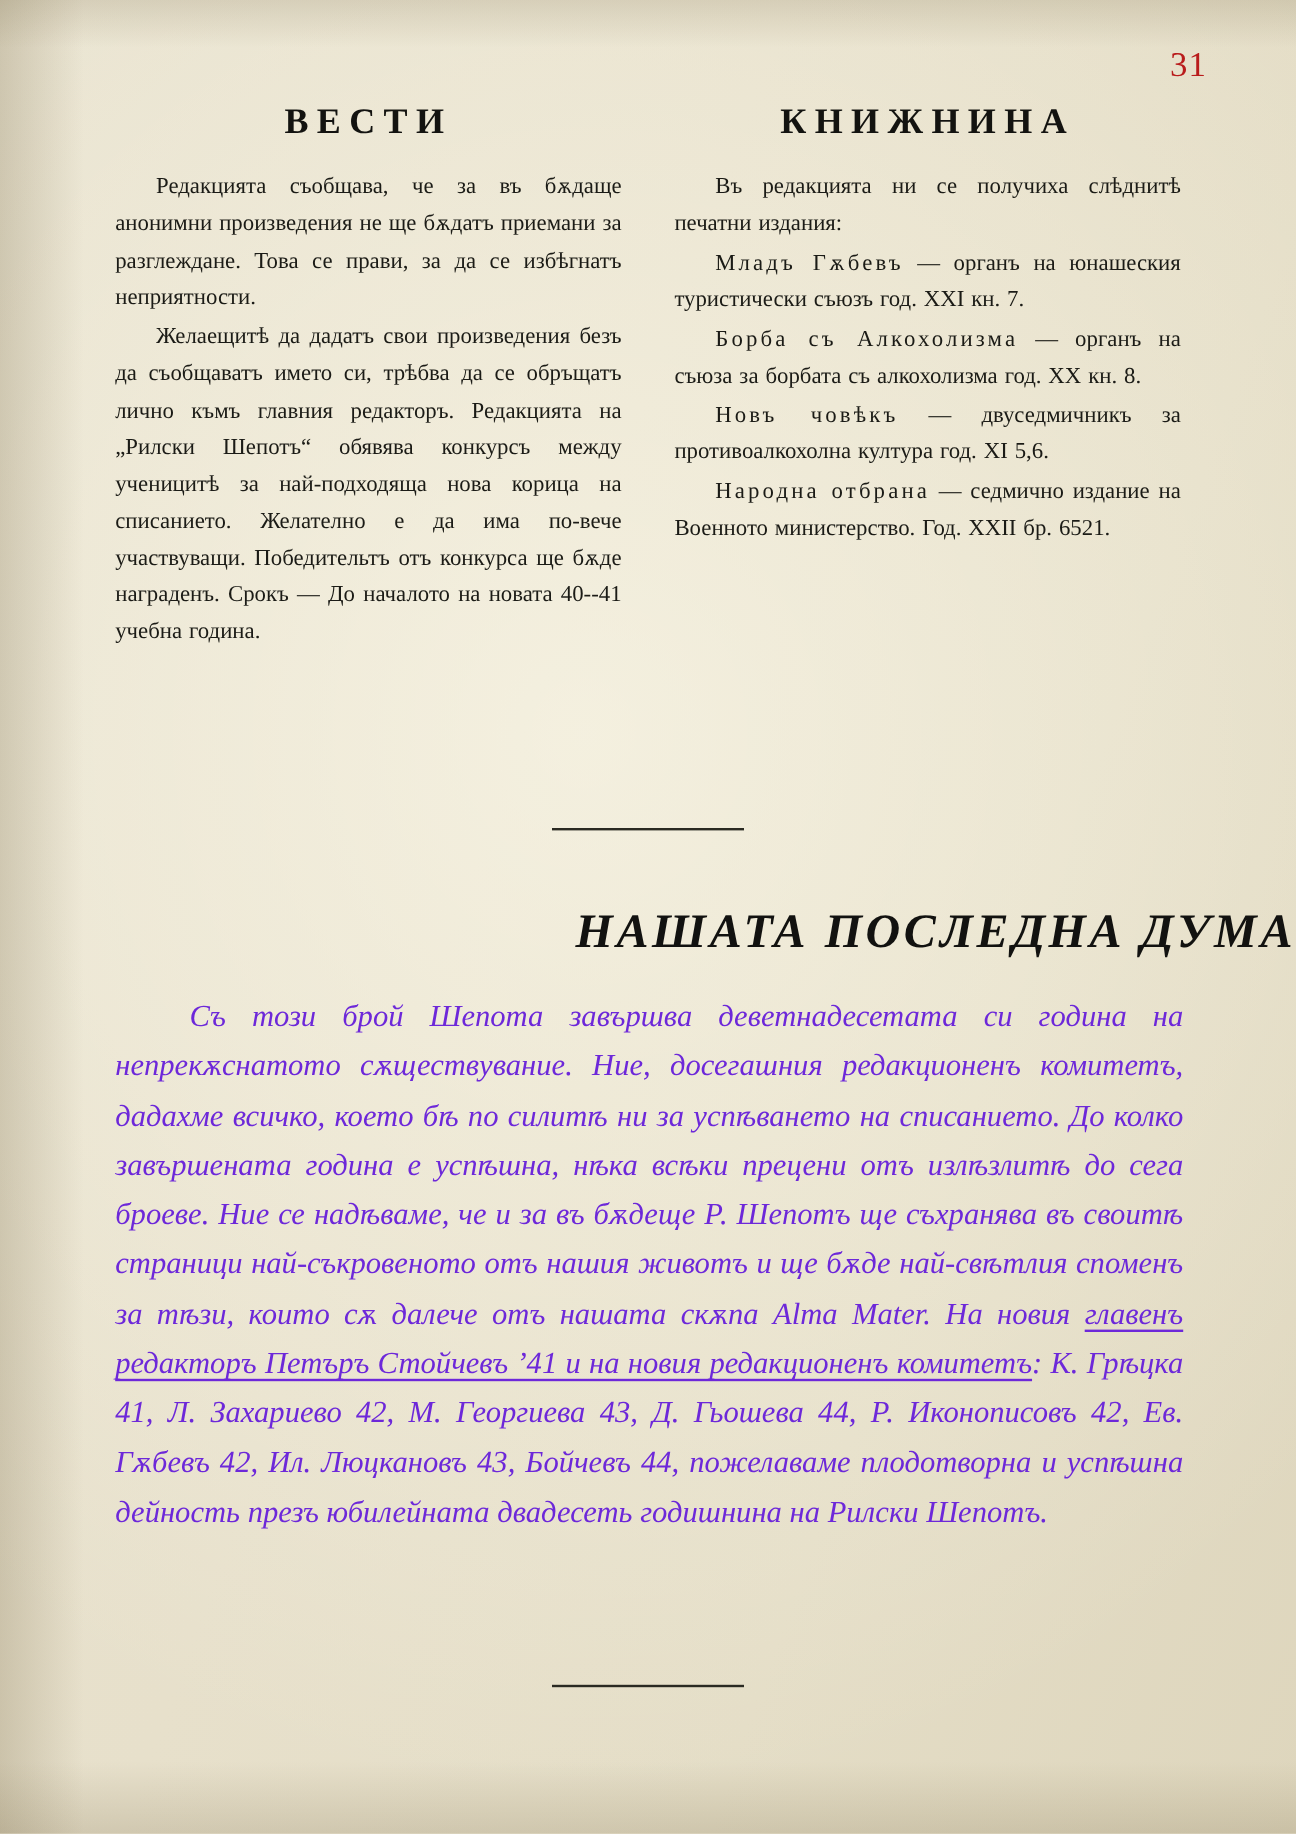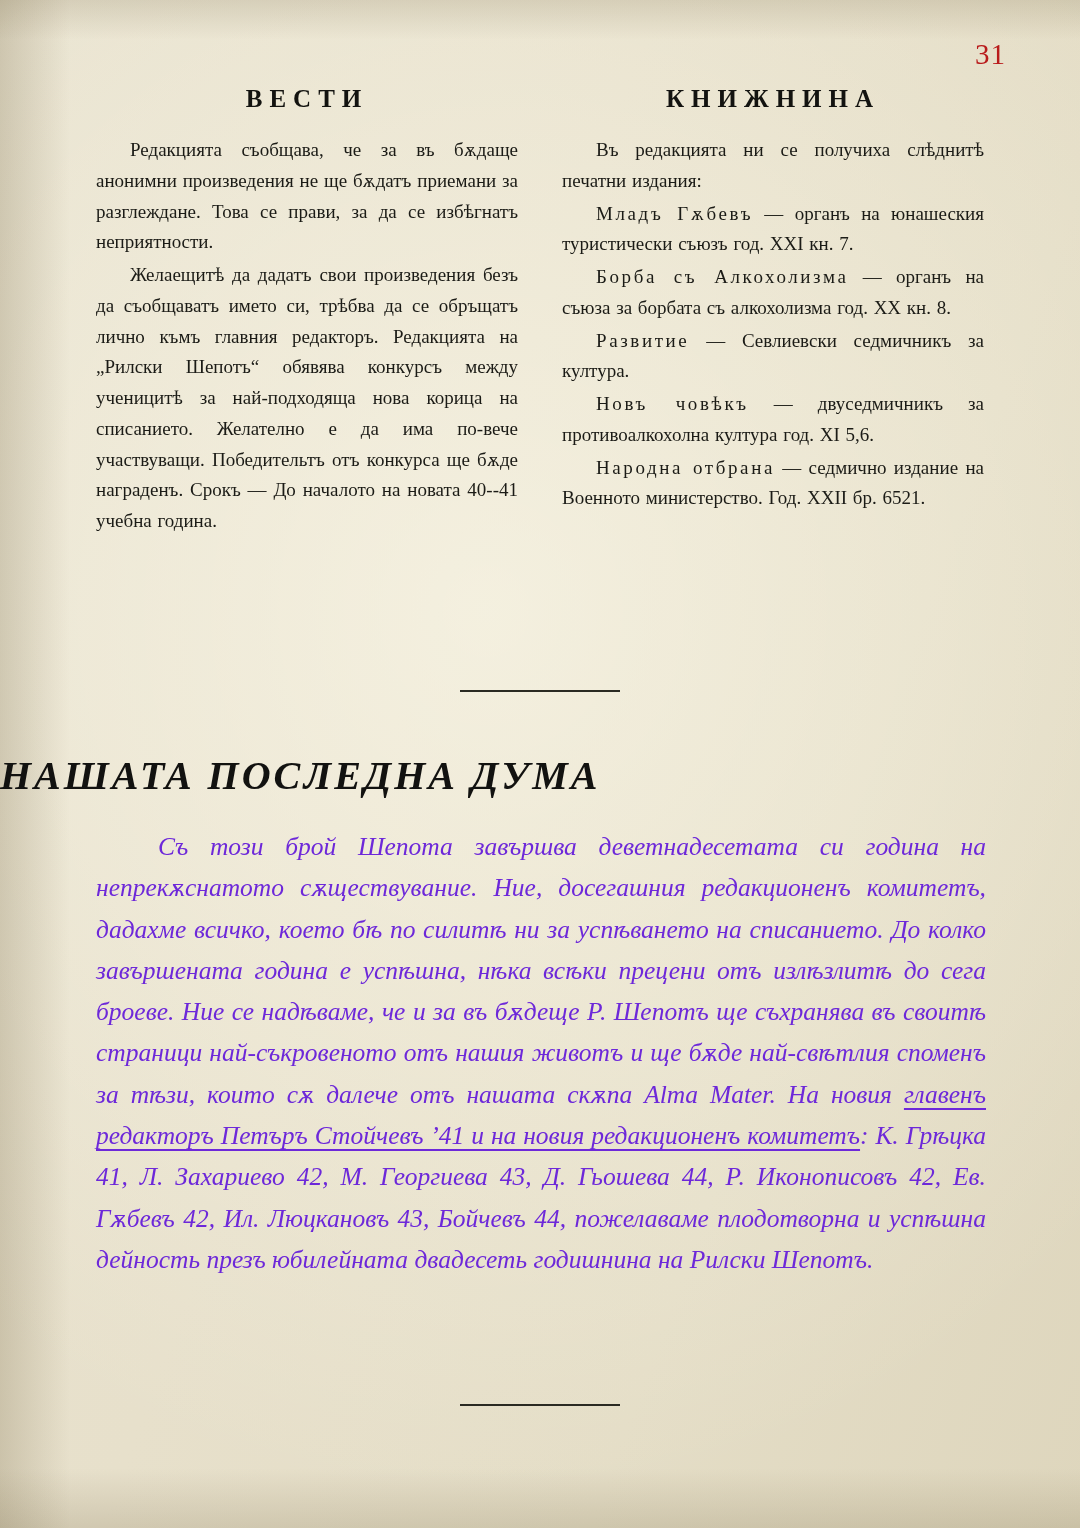--- a/index.html
+++ b/index.html
@@ -62,21 +62,21 @@
     left: 96px;
     width: 888px;
     display: flex;
     gap: 44px;
   }
   .col {
     width: 422px;
   }
   .col-head {
     text-align: center;
-    font-size: 25px;
+    font-size: 30px;
     font-weight: bold;
     letter-spacing: 7px;
     margin-bottom: 22px;
     color: #131310;
   }
   .col p {
     margin: 0 0 2px 0;
     font-size: 19px;
     line-height: 1.62;
     text-align: justify;
@@ -97,21 +97,21 @@
     border-top: 2px solid #2a2a22;
   }
   .divider-top { top: 690px; }
   .divider-bottom { top: 1404px; }
 
   .final-title {
     position: absolute;
     top: 752px;
     left: 0;
     right: 0;
-    text-align: left;
+    text-align: right;
     font-size: 40px;
     font-style: italic;
     font-weight: bold;
     letter-spacing: 3px;
     color: #121210;
   }
 
   .final-body {
     position: absolute;
     top: 826px;
@@ -148,21 +148,20 @@
       <p>Редакцията съобщава, че за въ бѫдаще анонимни произведения не ще бѫдатъ приемани за разглеждане. Това се прави, за да се избѣгнатъ неприятности.</p>
       <p>Желаещитѣ да дадатъ свои произведения безъ да съобщаватъ името си, трѣбва да се обръщатъ лично къмъ главния редакторъ. Редакцията на „Рилски Шепотъ“ обявява конкурсъ между ученицитѣ за най-подходяща нова корица на списанието. Желателно е да има по-вече участвуващи. Победительтъ отъ конкурса ще бѫде награденъ. Срокъ — До началото на новата 40--41 учебна година.</p>
     </div>
 
     <div class="col">
       <div class="col-head">КНИЖНИНА</div>
       <p>Въ редакцията ни се получиха слѣднитѣ печатни издания:</p>
 
       <p><span class="sp">Младъ Гѫбевъ</span><span> — органъ на юнашеския туристически съюзъ год. XXI кн. 7.</span></p>
       <p><span class="sp">Борба съ Алкохолизма</span><span> — органъ на съюза за борбата съ алкохолизма год. XX кн. 8.</span></p>
-      <p><span class="sp">Развитие</span><span> — Севлиевски седмичникъ за култура.</span></p>
       <p><span class="sp">Новъ човѣкъ</span><span> — двуседмичникъ за противоалкохолна култура год. XI 5,6.</span></p>
       <p><span class="sp">Народна отбрана</span><span> — седмично издание на Военното министерство. Год. XXII бр. 6521.</span></p>
     </div>
 
   </div>
 
   <div class="divider divider-top"></div>
 
   <div class="final-title">НАШАТА ПОСЛЕДНА ДУМА</div>
 

